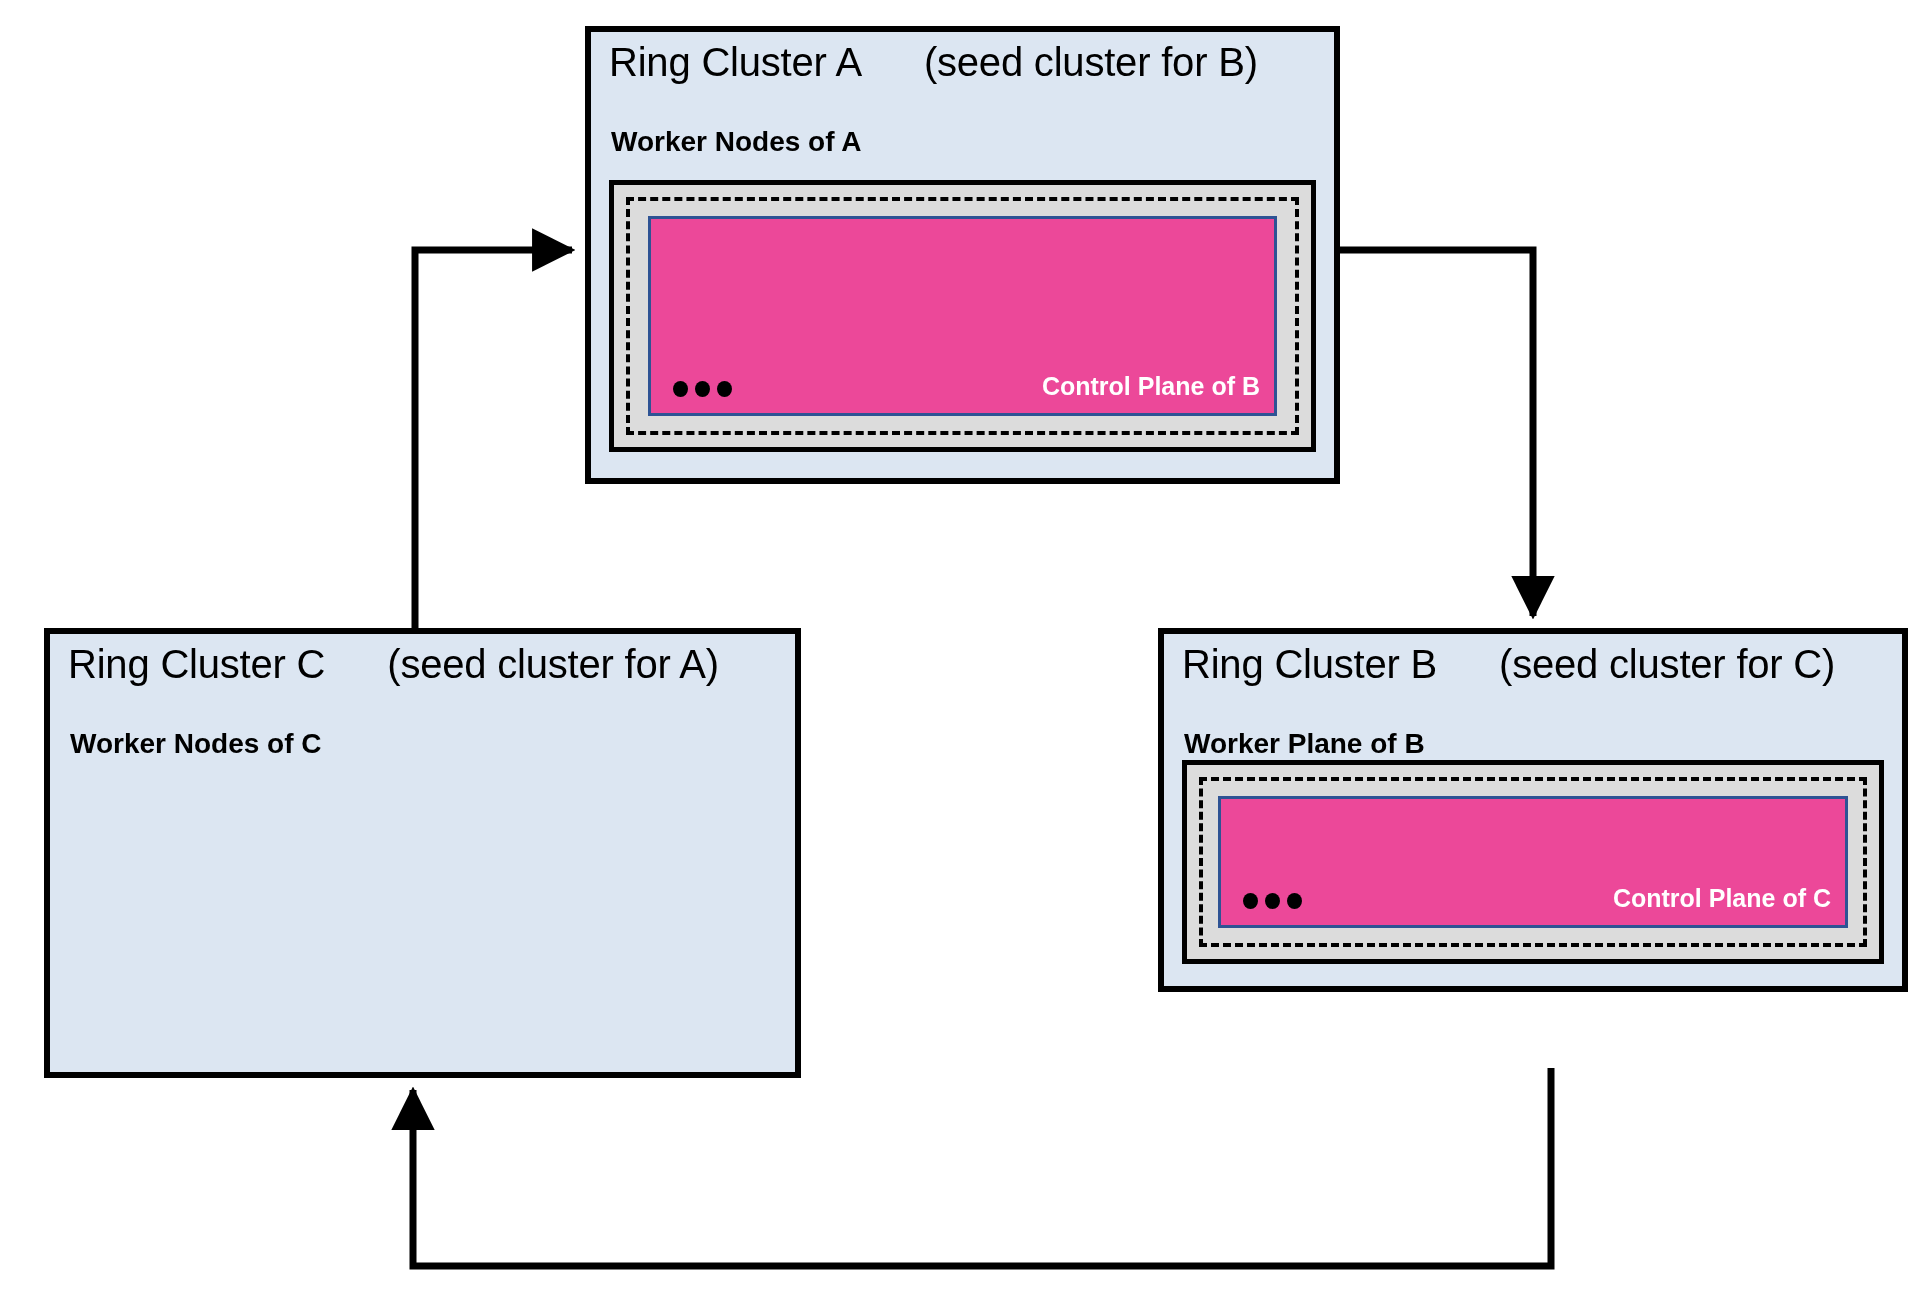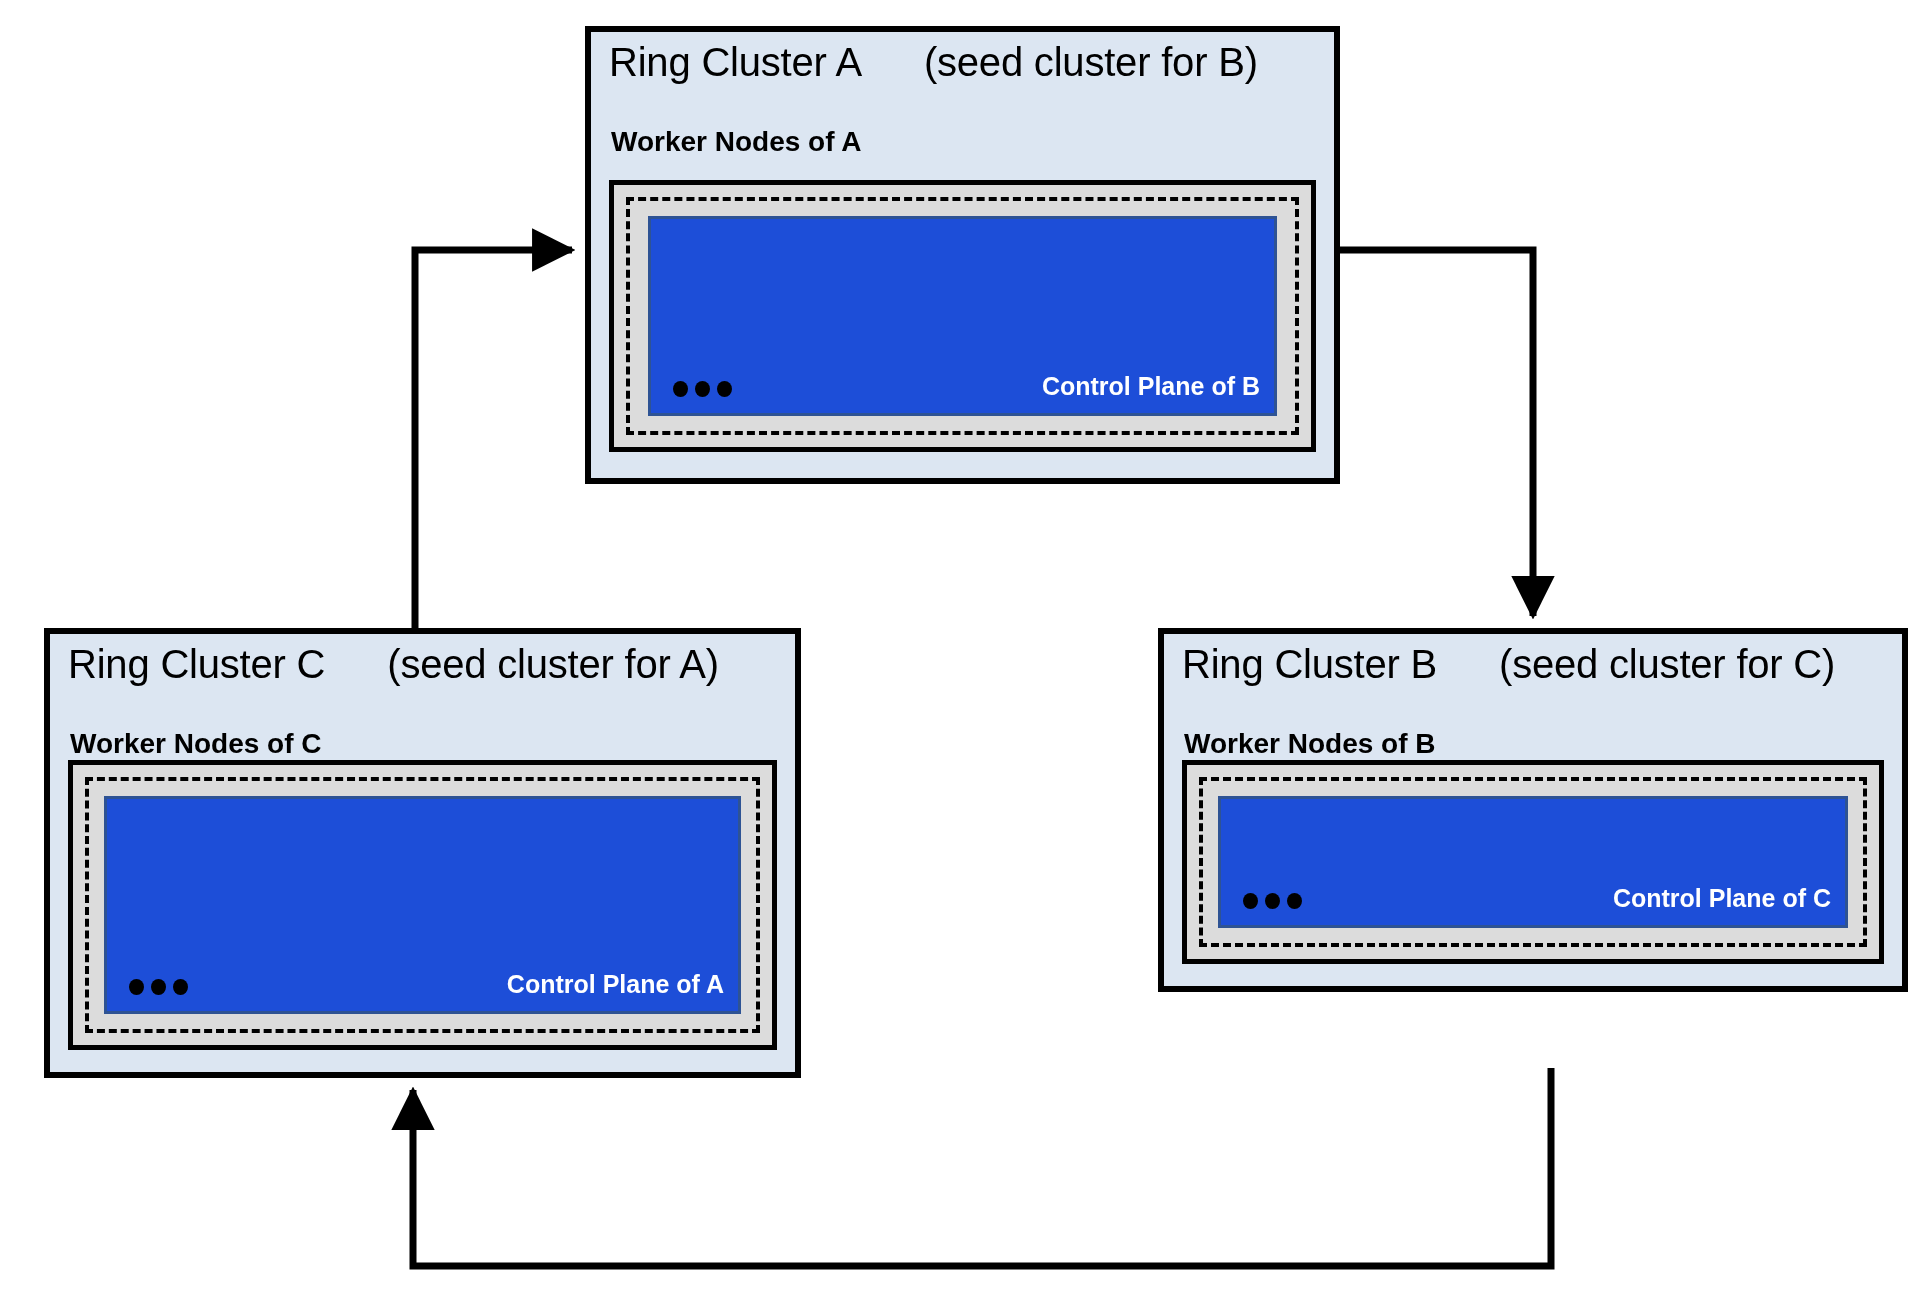--- a/index.html
+++ b/index.html
@@ -87,21 +87,21 @@
     box-sizing: border-box;
   }
 
   
   .control-plane {
     position: absolute;
     left: 15px;
     right: 15px;
     top: 15px;
     bottom: 15px;
-    background: #1d4ed8;
+    background: #ec4899;
     border: 3px solid #2e5394;
     box-sizing: border-box;
   }
 
   .cp-label {
     position: absolute;
     right: 14px;
     bottom: 12px;
     font-size: 25px;
     font-weight: 700;
@@ -187,46 +187,34 @@
         </div>
       </div>
     </div>
   </div>
 
   <div class="cluster" id="cluster-c">
     <div class="cluster-title">
       <span>Ring Cluster C</span><span class="seed">(seed cluster for A)</span>
     </div>
     <div class="worker-label">Worker Nodes of C</div>
+  </div>
+
+  <div class="cluster" id="cluster-b">
+    <div class="cluster-title">
+      <span>Ring Cluster B</span><span class="seed">(seed cluster for C)</span>
+    </div>
+    <div class="worker-label">Worker Plane of B</div>
     <div class="worker-box">
       <div class="node-dashed">
         <div class="control-plane">
           <div class="cp-dots">
             <i></i>
               <i></i>
               <i></i>
           </div>
-          <div class="cp-label">Control Plane of A</div>
-        </div>
-      </div>
-    </div>
-  </div>
-
-  <div class="cluster" id="cluster-b">
-    <div class="cluster-title">
-      <span>Ring Cluster B</span><span class="seed">(seed cluster for C)</span>
-    </div>
-    <div class="worker-label">Worker Nodes of B</div>
-    <div class="worker-box">
-      <div class="node-dashed">
-        <div class="control-plane">
-          <div class="cp-dots">
-            <i></i>
-              <i></i>
-              <i></i>
-          </div>
           <div class="cp-label">Control Plane of C</div>
         </div>
       </div>
     </div>
   </div>
 
 </div>
 
 </body></html>

